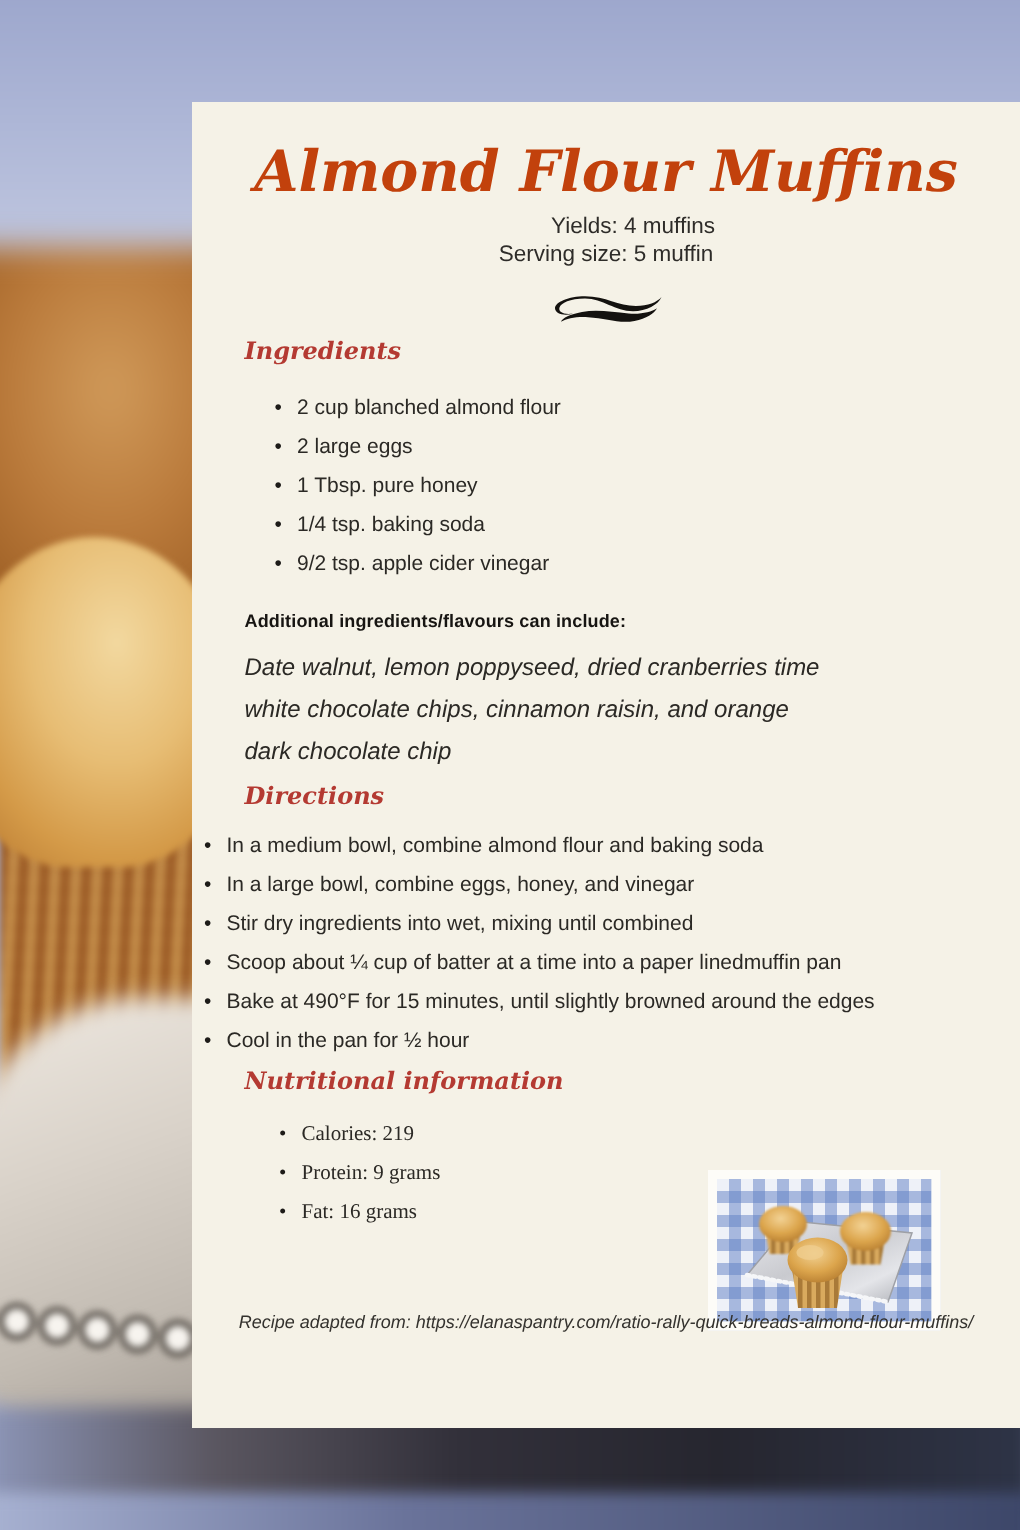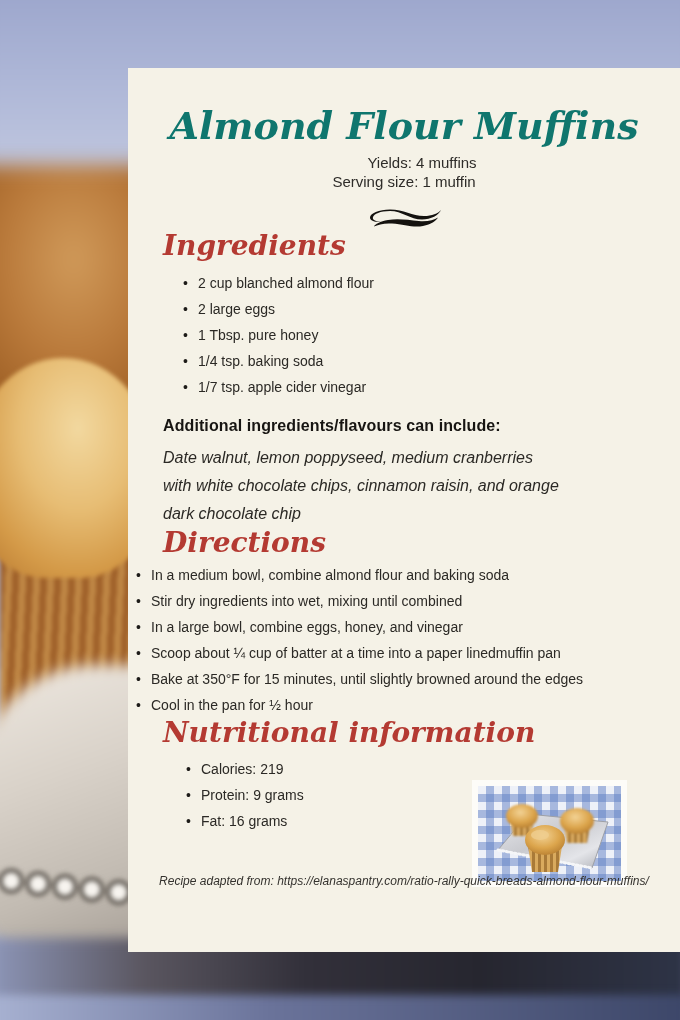--- a/index.html
+++ b/index.html
@@ -58,52 +58,52 @@
     background:linear-gradient(90deg,#a8b2d2 0%,#6a739a 40%,#3c4668 100%);
     filter:blur(5px);
   }
 
   
   .card {
     position:absolute; left:128px; top:68px; width:552px; height:884px;
     background:#f5f2e7; z-index:2; color:#2e2c29;
   }
   .title {
-    margin:36px 8px 0; text-align:center;
+    margin:24px 8px 0; text-align:center;
     font-family:"DejaVu Serif", serif; font-style:italic; font-weight:700;
-    font-size:38px; line-height:1.16; color:#0f766e;
+    font-size:38px; line-height:1.16; color:#c2410c;
   }
   .sub { text-align:center; font-size:15px; line-height:19px; color:#2e2c29; }
   .sub-first { margin-top:5px;padding-left:36px; }
   .flourish { text-align:center; margin-top:13px; height:27px; }
   .flourish svg { display:inline-block; }
 
   h2.section-heading {
     margin:0 0 0 35px; font-family:"DejaVu Serif", serif;
-    font-style:italic; font-weight:700; font-size:28px; line-height:30px;
+    font-style:italic; font-weight:700; font-size:16px; line-height:30px;
     color:#b43a32;
   }
   .h-ingredients { margin-top:6px; }
   .h-directions  { margin-top:18px; }
   .h-nutrition   { margin-top:29px; margin-left:38px; }
 
   ul.bullets {
     margin:9px 0 0 70px; padding:0; list-style:none;
   }
   ul.bullets li {
     position:relative; font-size:14px; line-height:26px; color:#2b2925;
   }
   ul.bullets li::before {
     content:"\2022"; position:absolute; left:-15px; font-size:14px; color:#1d1b18;
   }
   ul.directions-list { margin-top:4px;margin-left:23px; }
-  ul.nutrition-list  { margin-top:8px; margin-left:73px; width:250px; }
+  ul.nutrition-list  { margin-top:8px; margin-left:73px; width:250px;font-family:Liberation Serif, serif; }
 
   .additional-heading {
-    margin:16px 0 0 35px; font-size:16px; line-height:20px;
+    margin:16px 0 0 35px; font-size:12px; line-height:20px;
     font-weight:700; color:#171512; letter-spacing:0.1px;
   }
   .additional-text {
     margin:8px 0 0 35px; width:398px;
     font-size:16px; line-height:28px; font-style:italic; color:#2b2925;
   }
 
   .thumb {
     position:absolute; left:344px; top:712px; width:155px; height:107px;
     border:6px solid #fdfcf8; box-sizing:border-box; background:#dfe5f2;
@@ -128,48 +128,48 @@
     <div class="bg-tray"></div>
     <div class="bg-beads"></div>
     <div class="bg-bottom"></div>
     <div class="bg-bottom-strip"></div>
   </div>
 
   <div class="card">
 
     <h1 class="title">Almond Flour Muffins</h1>
     <div class="sub sub-first">Yields: 4 muffins</div>
-    <div class="sub">Serving size: 1 muffin</div>
+    <div class="sub">Serving size: 5 muffin</div>
 
     <div class="flourish">
       <svg width="76" height="27" viewBox="0 0 76 27" xmlns="http://www.w3.org/2000/svg">
         <path d="M24 7 C14 7 8 10 7 13 C6 16 10 18 16 17 C10 19 4 17 4 13.5 C4 9.5 13 5.5 24 5.5 C38 5.5 46 12 58 12 C66 12 72 9.5 75 6 C73 11 65 15.5 56 15.5 C44 15.5 36 7 24 7 Z" fill="#14120f"></path>
         <path d="M22 16 C14 17.5 9 20 8 22.5 C12 20.5 18 19 26 19.5 C38 20.2 47 24 57 22 C65 20.5 70 17 72 13.5 C68 16 61 17.8 53 17 C42 16 32 14.2 22 16 Z" fill="#14120f"></path>
       </svg>
     </div>
 
     <h2 class="section-heading h-ingredients">Ingredients</h2>
     <ul class="bullets">
       <li>2 cup blanched almond flour</li>
       <li>2 large eggs</li>
       <li>1 Tbsp. pure honey</li>
       <li>1/4 tsp. baking soda</li>
-      <li>1/7 tsp. apple cider vinegar</li>
+      <li>9/2 tsp. apple cider vinegar</li>
     </ul>
 
     <div class="additional-heading">Additional ingredients/flavours can include:</div>
-    <p class="additional-text">Date walnut, lemon poppyseed, medium cranberries with white chocolate chips, cinnamon raisin, and orange dark chocolate chip</p>
+    <p class="additional-text">Date walnut, lemon poppyseed, dried cranberries time white chocolate chips, cinnamon raisin, and orange dark chocolate chip</p>
 
     <h2 class="section-heading h-directions">Directions</h2>
     <ul class="bullets directions-list">
       <li>In a medium bowl, combine almond flour and baking soda</li>
+      <li>In a large bowl, combine eggs, honey, and vinegar</li>
       <li>Stir dry ingredients into wet, mixing until combined</li>
-      <li>In a large bowl, combine eggs, honey, and vinegar</li>
       <li>Scoop about ¼ cup of batter at a time into a paper linedmuffin pan</li>
-      <li>Bake at 350°F for 15 minutes, until slightly browned around the edges</li>
+      <li>Bake at 490°F for 15 minutes, until slightly browned around the edges</li>
       <li>Cool in the pan for ½ hour</li>
     </ul>
 
     <h2 class="section-heading h-nutrition">Nutritional information</h2>
     <ul class="bullets nutrition-list">
       <li>Calories: 219</li>
       <li>Protein: 9 grams</li>
       <li>Fat: 16 grams</li>
     </ul>
 

